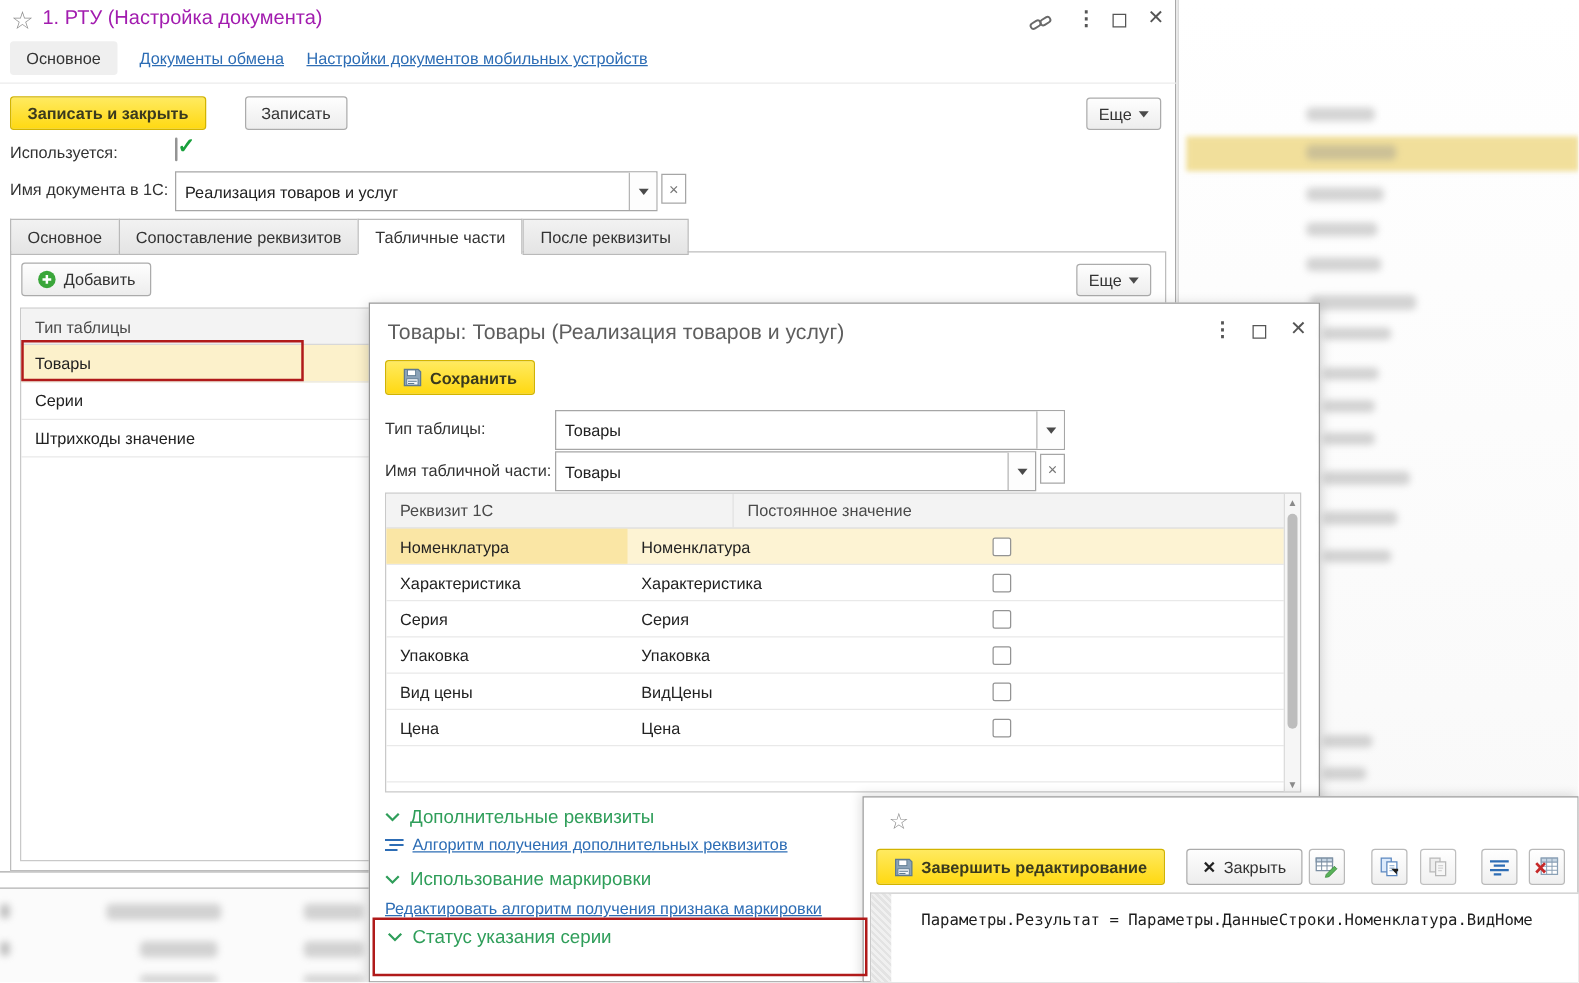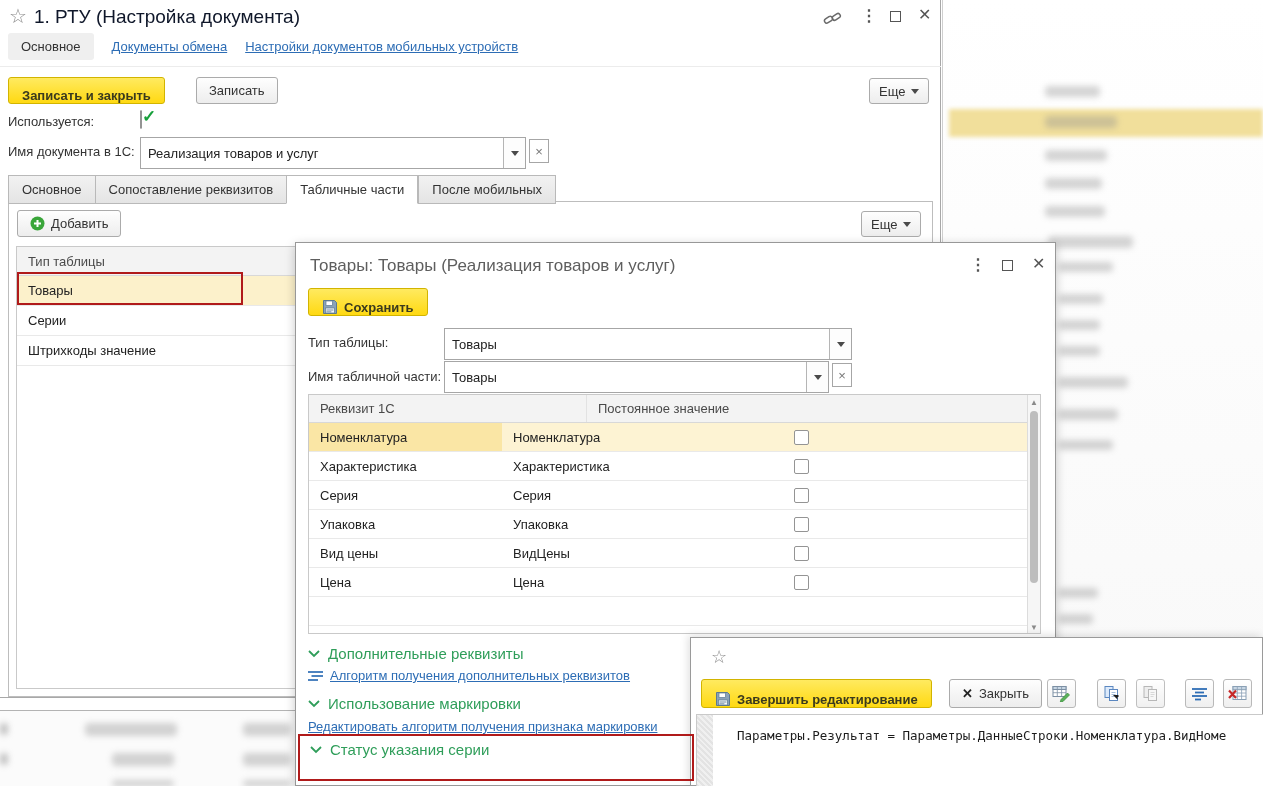--- a/index.html
+++ b/index.html
@@ -4,21 +4,21 @@
 <style>
   :root{
     --yellow:#ffdf26; --sel:#fcf1cb; --link:#2d6db5; --green:#2f9e5a; --red:#b01a1a;
   }
   *{box-sizing:border-box;margin:0;padding:0}
   body{font-family:"Liberation Sans",sans-serif;background:#fff}
   .stage{position:relative;width:1263px;height:786px;overflow:hidden;background:#fff}
   .abs{position:absolute}
 
   
-  .btn-y{display:inline-flex;align-items:flex-end;gap:6px;background:linear-gradient(#ffea60,#ffd912);
+  .btn-y{display:inline-flex;align-items:center;gap:6px;background:linear-gradient(#ffea60,#ffd912);
          border:1px solid #d2b400;border-radius:3px;padding:0 13px;height:27px;
          font-size:13px;font-weight:bold;color:#3a3a1e;cursor:pointer}
   .btn-w{display:inline-flex;align-items:center;justify-content:center;gap:6px;
          background:linear-gradient(#fefefe,#ededed);border:1px solid #ababab;border-radius:3px;
          padding:0 12px;height:27px;font-size:13px;color:#333;cursor:pointer}
   .caret{display:inline-block;width:0;height:0;border:4px solid transparent;border-top:5px solid #4a4a4a;margin-top:5px}
   .lbl{font-size:13px;color:#333;white-space:nowrap}
   .link{font-size:13px;color:var(--link);text-decoration:underline;white-space:nowrap;cursor:pointer}
   .input{background:#fff;border:1px solid #a6a6a6;height:32px;display:flex;align-items:center}
   .input .val{flex:1;padding-left:7px;font-size:13px;color:#222;white-space:nowrap;overflow:hidden}
@@ -32,21 +32,21 @@
   .iconbtn{position:absolute;width:29px;height:29px;background:linear-gradient(#fff,#efefef);
            border:1px solid #b9b9b9;border-radius:3px;display:flex;align-items:center;justify-content:center;cursor:pointer}
   .iconbtn.dis{opacity:.9}
 
   
   .win-main{left:0;top:0;width:941px;height:698px;background:#fff;border-right:1px solid #a8a8a8;border-bottom:1px solid #a8a8a8;z-index:10}
   .win-dialog{left:295px;top:242px;width:761px;height:544px;background:#fff;border:1px solid #989898;box-shadow:0 3px 10px rgba(0,0,0,.22);z-index:20}
   .win-code{left:690px;top:637px;width:573px;height:149px;background:#fff;border:1px solid #9a9a9a;box-shadow:-2px -2px 8px rgba(0,0,0,.12);z-index:30}
 
   .title-star{font-size:20px;color:#8f8f8f}
-  .title-main{font-size:19px;color:#0f172a;white-space:nowrap}
+  .title-main{font-size:16px;color:#a21caf;white-space:nowrap}
   .title-dlg{font-size:17px;color:#5e5e5e;white-space:nowrap}
   .title-code{font-size:17px;font-weight:600;color:#454545;white-space:nowrap}
 
   
   .navpill{background:#efefef;border-radius:3px;padding:6px 13px;font-size:13px;color:#333;cursor:pointer}
   .navlink{font-size:13px;color:var(--link);text-decoration:underline;cursor:pointer}
 
   
   .tab{display:inline-block;padding:6px 13px;font-size:13px;color:#333;background:linear-gradient(#f2f2f2,#e4e4e4);
        border:1px solid #b9b9b9;border-right:none;cursor:pointer}
@@ -157,21 +157,21 @@
           <span class="caret" style="margin-top:4px"></span>
         </span>
     </div>
     <div class="abs sqbtn" style="left:529px;top:139px;width:20px;height:24px">×</div>
 
     
     <div class="abs" style="left:8px;top:175px;display:flex;z-index:3">
       <span class="tab">Основное</span>
       <span class="tab">Сопоставление реквизитов</span>
       <span class="tab on">Табличные части</span>
-      <span class="tab">После мобильных</span>
+      <span class="tab">После реквизиты</span>
     </div>
 
     
     <div class="abs" style="left:8px;top:201px;width:925px;height:496px;border:1px solid #bdbdbd;background:#fff">
 
       <button class="btn-w" style="position:absolute;left:8px;top:8px">
         <svg width="15" height="15" viewBox="0 0 15 15">
             <circle cx="7.5" cy="7.5" r="7" fill="#3aa63a"></circle>
             <path d="M7.5 4v7M4 7.5h7" stroke="#fff" stroke-width="2"></path>
           </svg>

